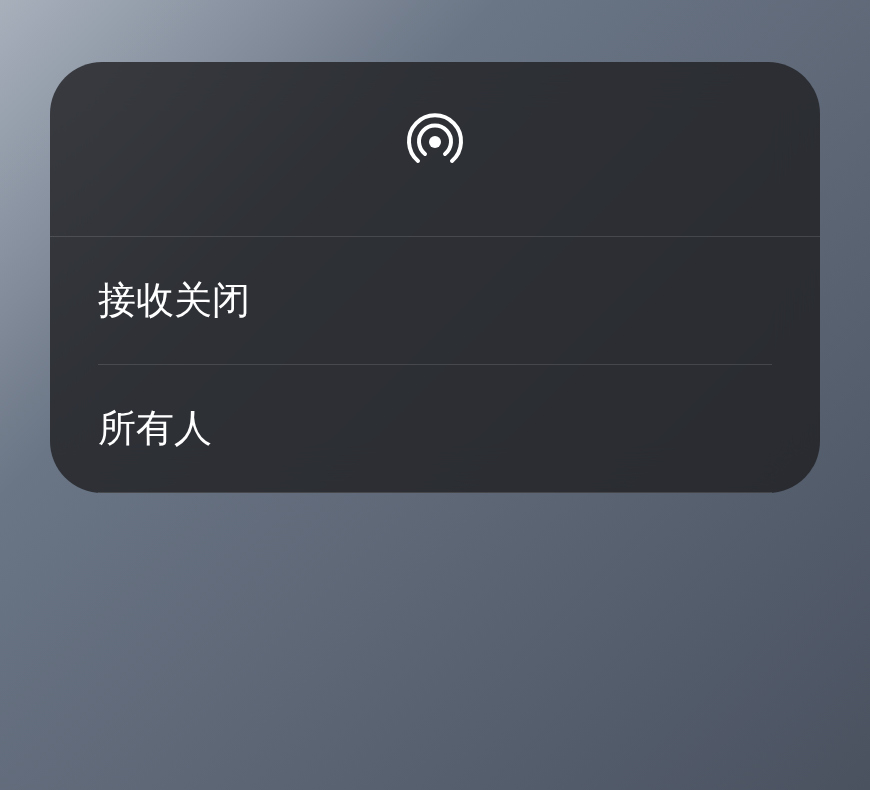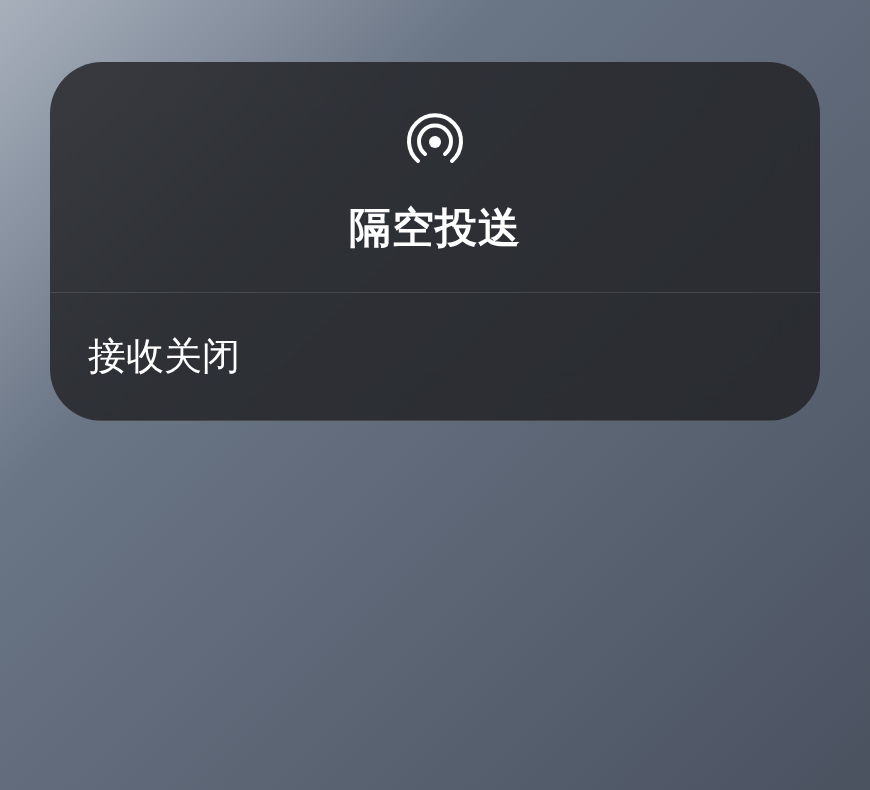--- a/index.html
+++ b/index.html
@@ -37,21 +37,21 @@
     }
     .title {
       color: #ffffff;
       font-size: 42px;
       font-weight: 600;
       letter-spacing: 1px;
     }
     .options {
       display: flex;
       flex-direction: column;
-      padding: 0 38px;
+      padding: 0 48px;
     }
     .option {
       display: flex;
       align-items: center;
       justify-content: space-between;
       height: 128px;
       border-bottom: 1px solid rgba(255, 255, 255, 0.12);
       cursor: pointer;
     }
     .option-label {
@@ -74,21 +74,24 @@
 
 <div class="panel">
   <div class="header">
     <div class="icon-wrap">
       <svg width="64" height="64" viewBox="0 0 64 64" fill="none" stroke="#ffffff" stroke-width="4" stroke-linecap="round">
         <circle cx="32" cy="32" r="6" fill="#ffffff" stroke="none"></circle>
         <path d="M 22 44 A 16 16 0 1 1 42 44"></path>
         <path d="M 15 51 A 26 26 0 1 1 49 51"></path>
       </svg>
     </div>
-    <div class="title">隔空投送</div>
   </div>
   <div class="options">
     <div class="option">
       <span class="option-label">接收关闭</span>
 
     </div>
+    <div class="option">
+      <span class="option-label">所有人</span>
+
+    </div>
   </div>
 </div>
 
 </body></html>

